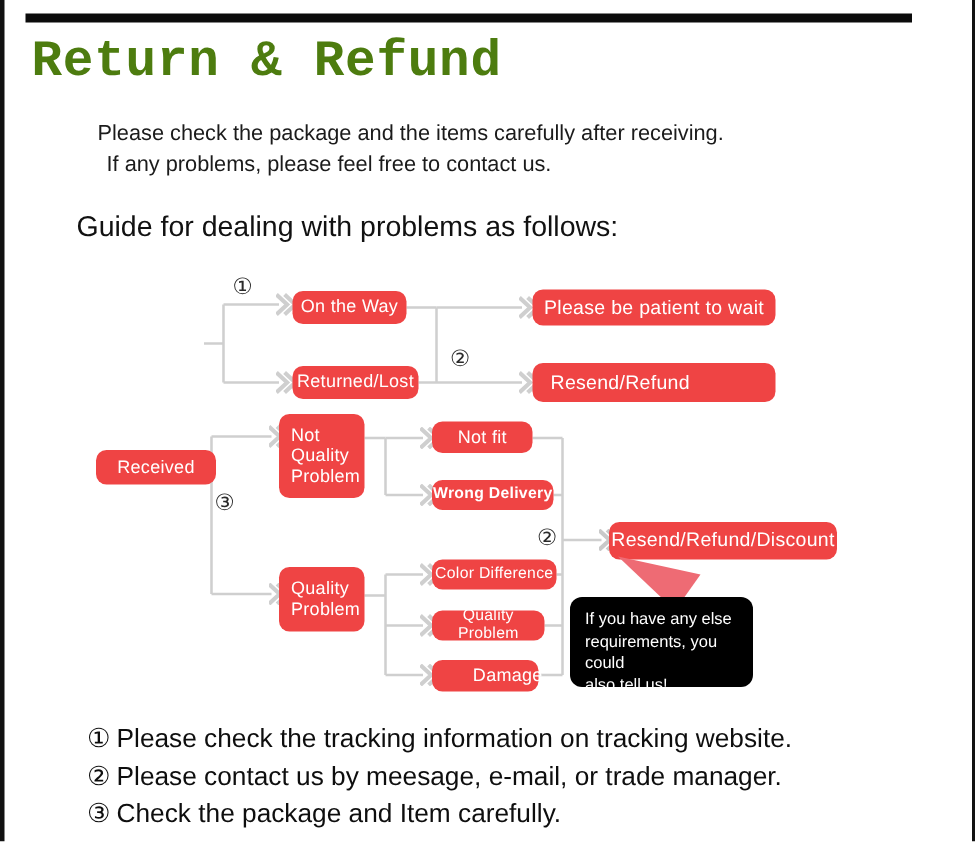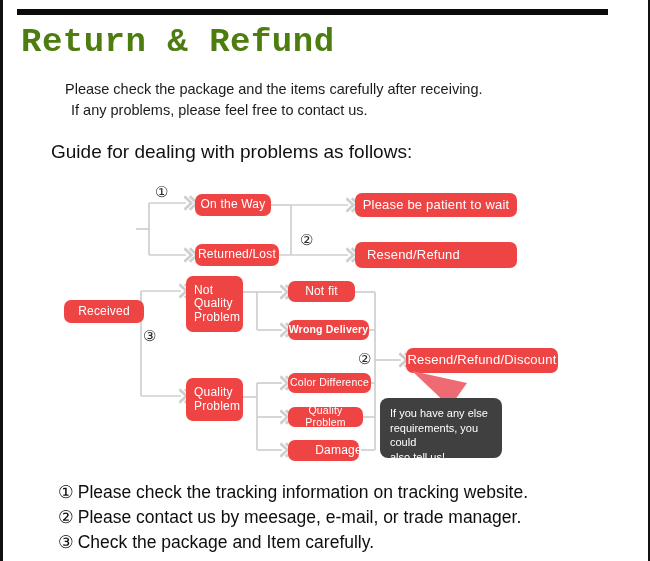--- a/index.html
+++ b/index.html
@@ -83,21 +83,21 @@
   .circ{
     position:absolute;
     font-family:"Liberation Sans", sans-serif;
     font-size:15px;
     color:#2b2b2b;
     line-height:1;
   }
   
   .callout{
     position:absolute;
-    background:#404040;
+    background:#000000;
     border-radius:8px;
     color:#ffffff;
     font-family:"Liberation Sans", sans-serif;
     font-size:11px;
     line-height:14.5px;
     padding:8px 9px 8px 10px;
     box-sizing:border-box;
     white-space:pre-line;
   }
   

